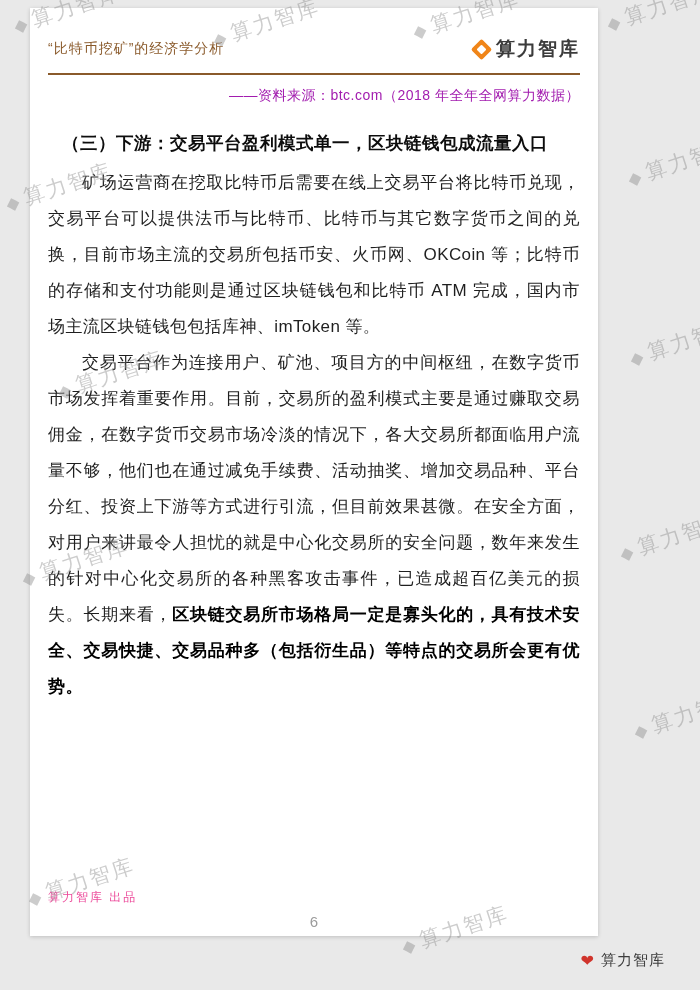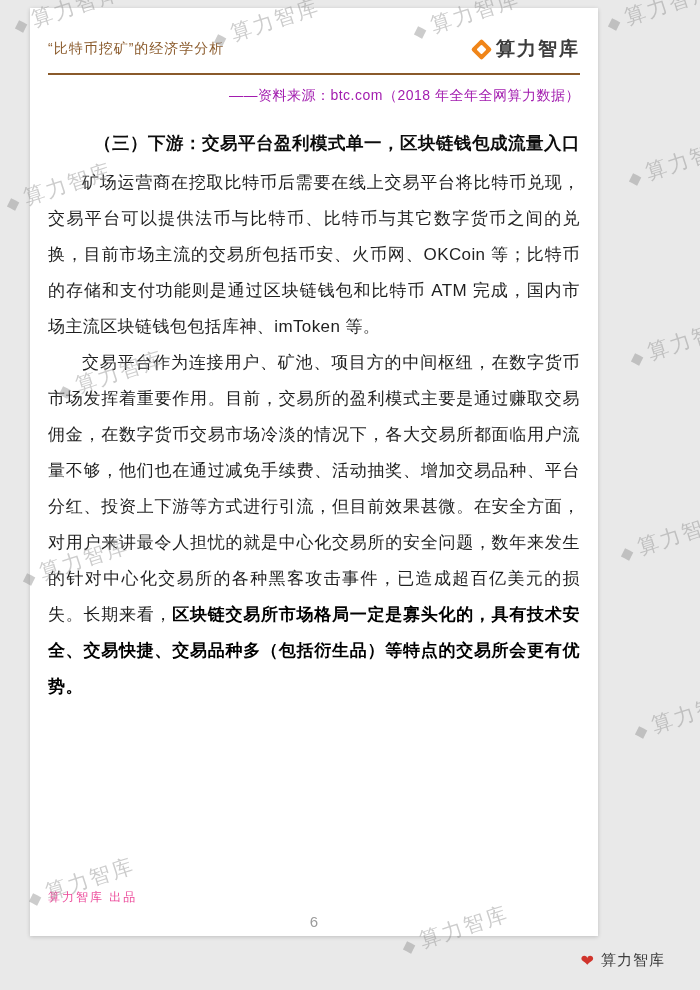--- a/index.html
+++ b/index.html
@@ -32,21 +32,20 @@
   }
   .brand-text{font-size:19px;font-weight:bold;color:#3b3b3b;letter-spacing:2px;}
   .divider{margin:7px 18px 0 18px;border-top:2px solid #8a5a2b;}
   .source{
     margin:12px 18px 0 18px;text-align:right;
     font-size:14px;color:#a21caf;letter-spacing:0.5px;
   }
   .heading{
     margin:26px 18px 0 32px;font-size:17.5px;font-weight:bold;color:#0d0d0d;
     letter-spacing:0.5px;
-    text-align:right;
   }
   .body{
     margin:10px 18px 0 18px;
   }
   .para{
     margin:0;font-size:17px;line-height:36px;color:#1f1f1f;
     text-align:justify;text-indent:2em;letter-spacing:0.4px;
   }
   .para .bold{font-weight:bold;color:#000;}
   .credit{

